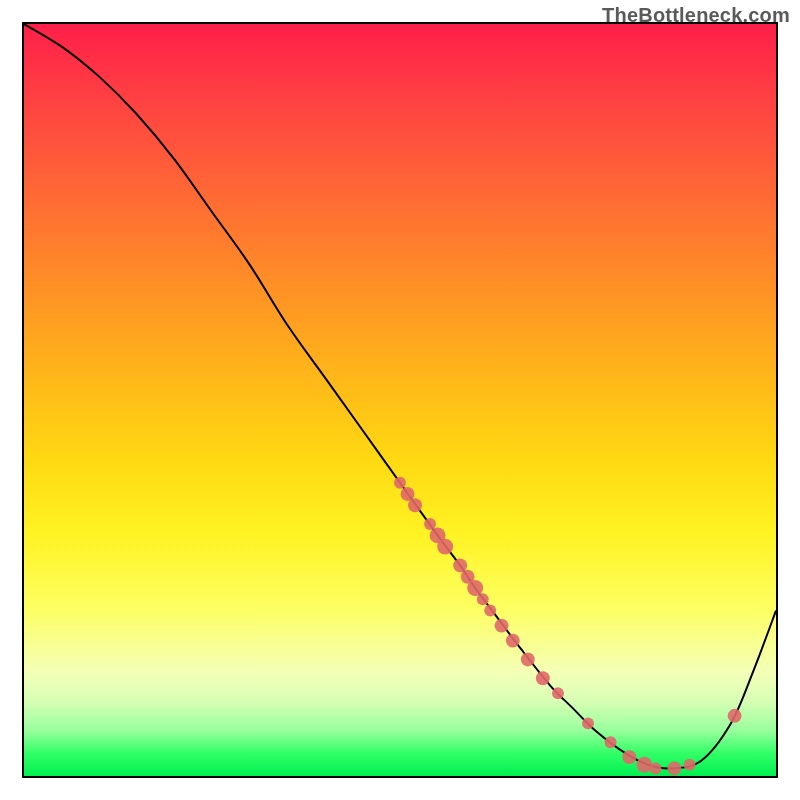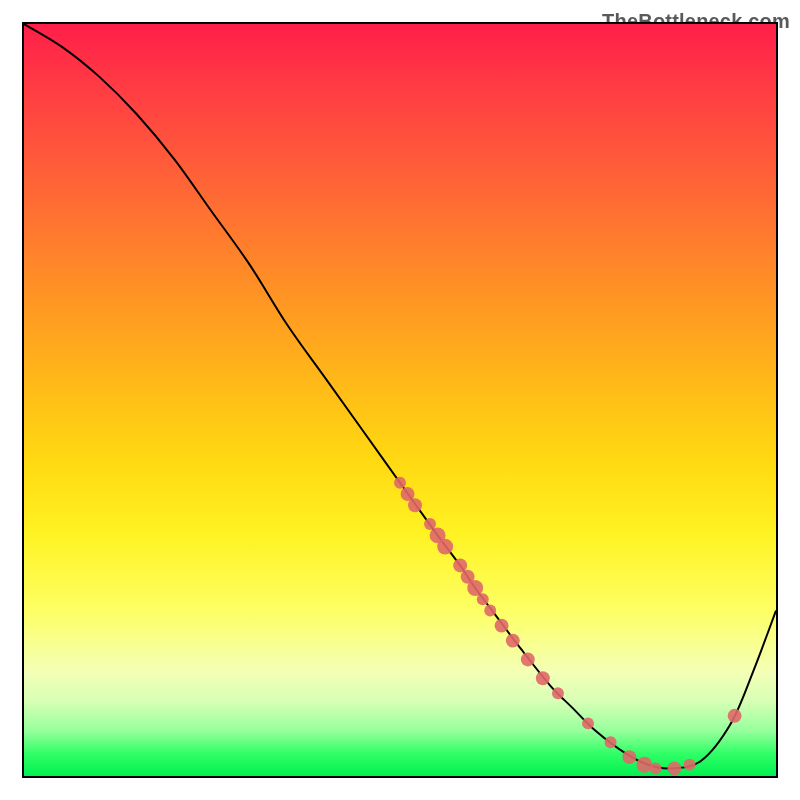--- a/index.html
+++ b/index.html
@@ -1,18 +1,18 @@
 <!DOCTYPE html>
 <html><head>
 <meta charset="utf-8">
 <style>
   * { margin: 0; padding: 0; box-sizing: border-box; }
   html, body { width: 800px; height: 800px; overflow: hidden; background: #fff; font-family: Arial, sans-serif; }
   .container { position: relative; width: 800px; height: 800px; }
-  .watermark { position: absolute; top: 10px; right: 10px; font-size: 20px; font-weight: bold; color: #5a5a5a; letter-spacing: 0.2px; }
+  .watermark { position: absolute; top: 4px; right: 10px; font-size: 20px; font-weight: bold; color: #5a5a5a; letter-spacing: 0.2px; }
   .plot-area { position: absolute; left: 22px; top: 22px; width: 756px; height: 756px; border: 2px solid #000; }
   .gradient { position: absolute; inset: 0; background: linear-gradient(to bottom,
       #ff1f49 0%,
       #ff3a44 8%,
       #ff5a3a 18%,
       #ff7a2e 28%,
       #ff9a22 38%,
       #ffba18 48%,
       #ffd912 58%,
       #fff324 68%,

